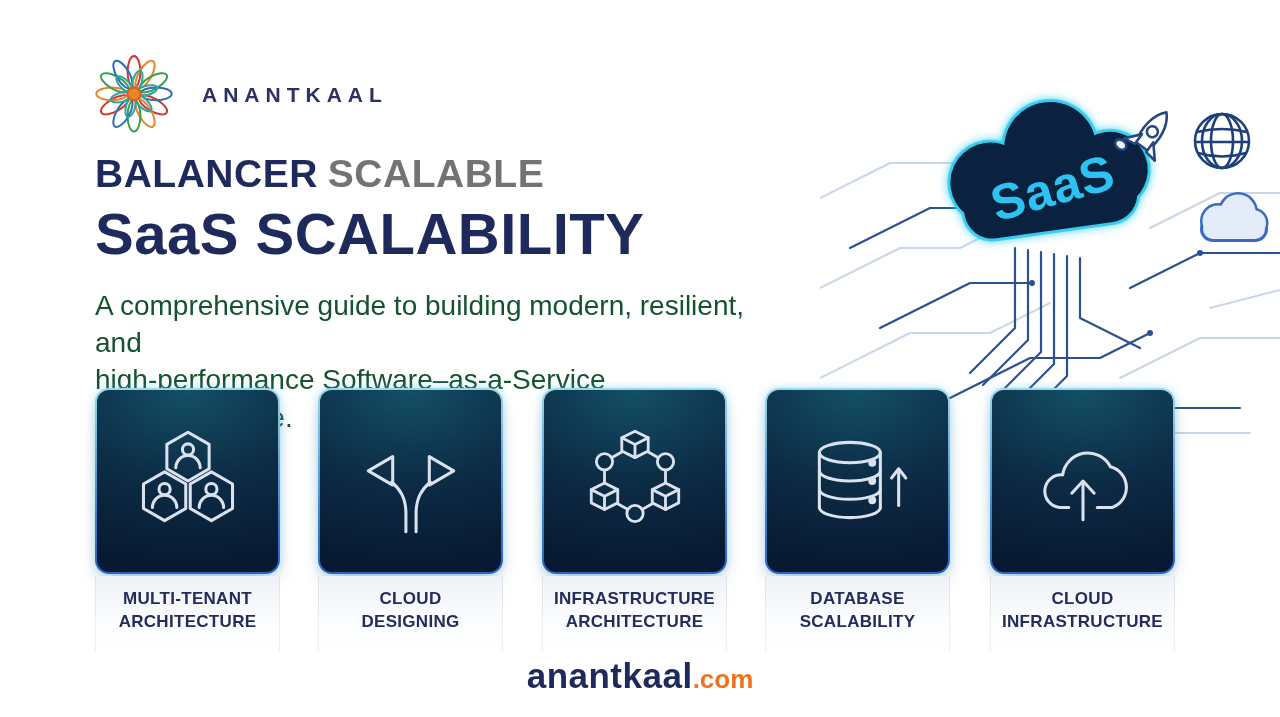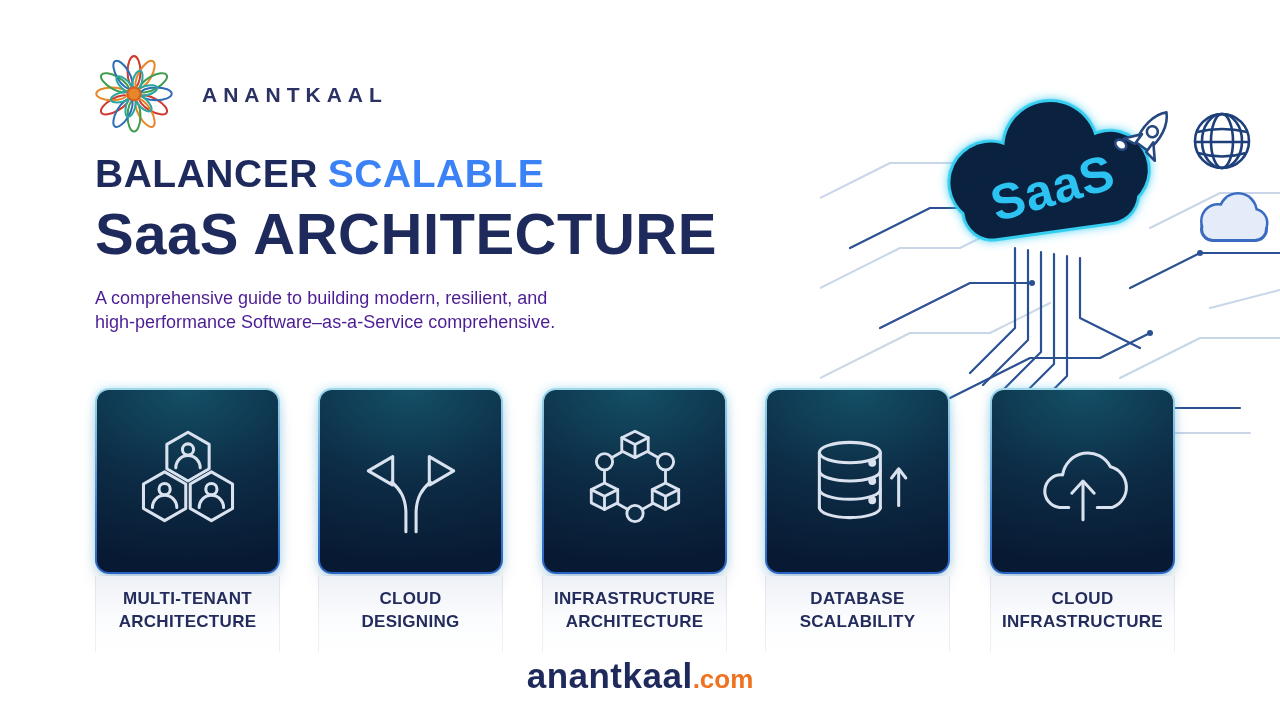--- a/index.html
+++ b/index.html
@@ -18,23 +18,23 @@
   .brand svg { width:92px; height:92px; }
   .brand-name {
     margin-left:22px; margin-top:6px;
     font-size:21px; font-weight:700; letter-spacing:6px;
     color:#2b3263;
   }
 
   
   .hero { position:absolute; left:95px; top:152px; width:700px; }
   .title-line1 { font-size:39px; font-weight:800; letter-spacing:0.5px; color:#1f2a5c; white-space:nowrap; }
-  .title-line1 .accent { color:#3b82f6; margin-left:10px;text-align:center; }
+  .title-line1 .accent { color:#737373; margin-left:10px;text-align:center; }
   .title-line2 { font-size:58px; font-weight:800; letter-spacing:0.5px; color:#1f2a5c; margin-top:4px; white-space:nowrap; }
-  .subtitle { margin-top:20px; font-size:18px; line-height:1.33; color:#4c1d95; }
+  .subtitle { margin-top:20px; font-size:28px; line-height:1.33; color:#14532d; }
 
   
   .illustration { position:absolute; left:820px; top:78px; width:460px; height:402px; z-index:1; }
 
   
   .cards { position:absolute; left:0; top:372px; width:1280px; height:280px; z-index:2; }
   .card-unit { position:absolute; top:16px; width:185px; }
   .card-face {
     width:185px; height:186px; border-radius:14px; padding:2px;
     background:linear-gradient(180deg,#9fd8e8 0%, #3d7fd0 70%, #2a63c4 100%);
@@ -101,21 +101,21 @@
         <circle r="7" stroke="#d8601f" fill="#e8872a"></circle>
       </g>
     </svg>
     <div class="brand-name">ANANTKAAL</div>
   </div>
 
   <div class="hero">
     <div class="title-line1">
       <span>BALANCER</span><span class="accent">SCALABLE</span>
     </div>
-    <div class="title-line2">SaaS ARCHITECTURE</div>
+    <div class="title-line2">SaaS SCALABILITY</div>
     <div class="subtitle">
       <span>A comprehensive guide to building modern, resilient, and</span><br>
       <span>high-performance Software–as-a-Service comprehensive.</span>
     </div>
   </div>
 
   <div class="illustration">
     <svg viewBox="0 0 460 402" width="460" height="402">
       <defs>
         <filter id="cglow" x="-40%" y="-40%" width="180%" height="180%">

